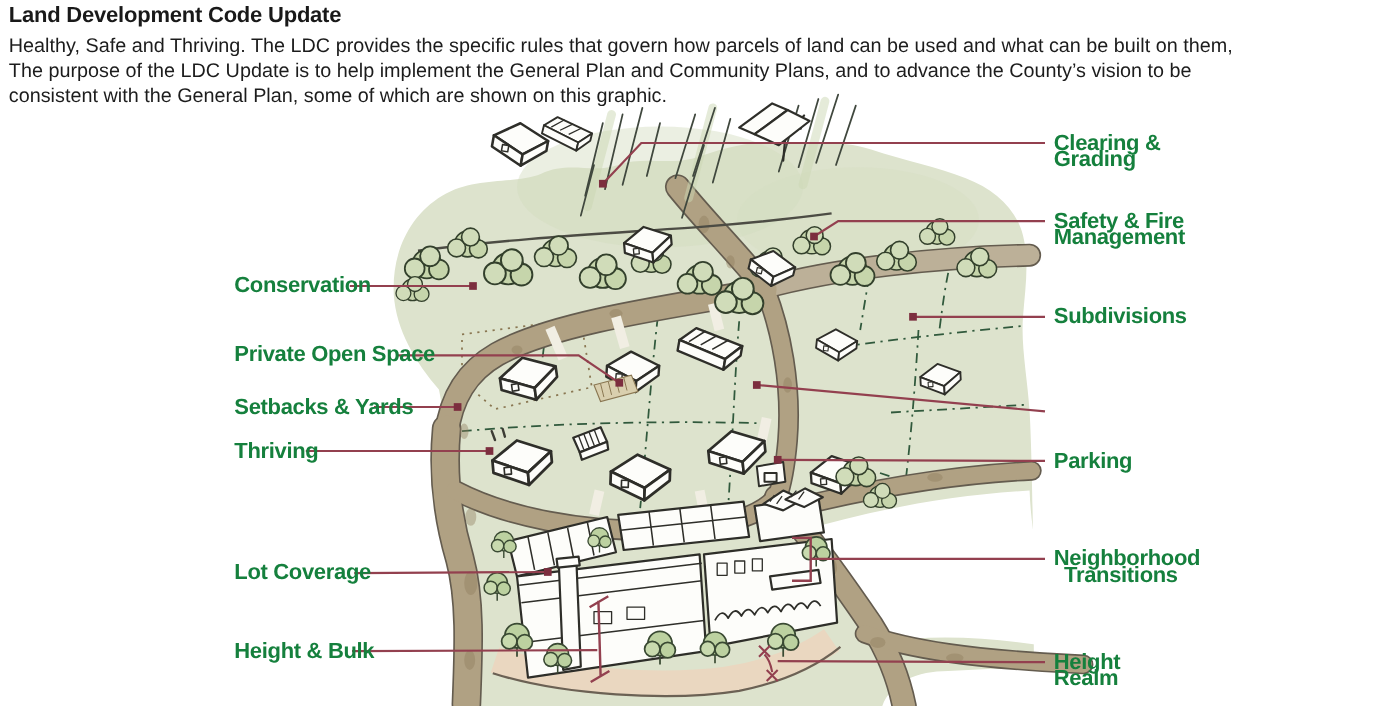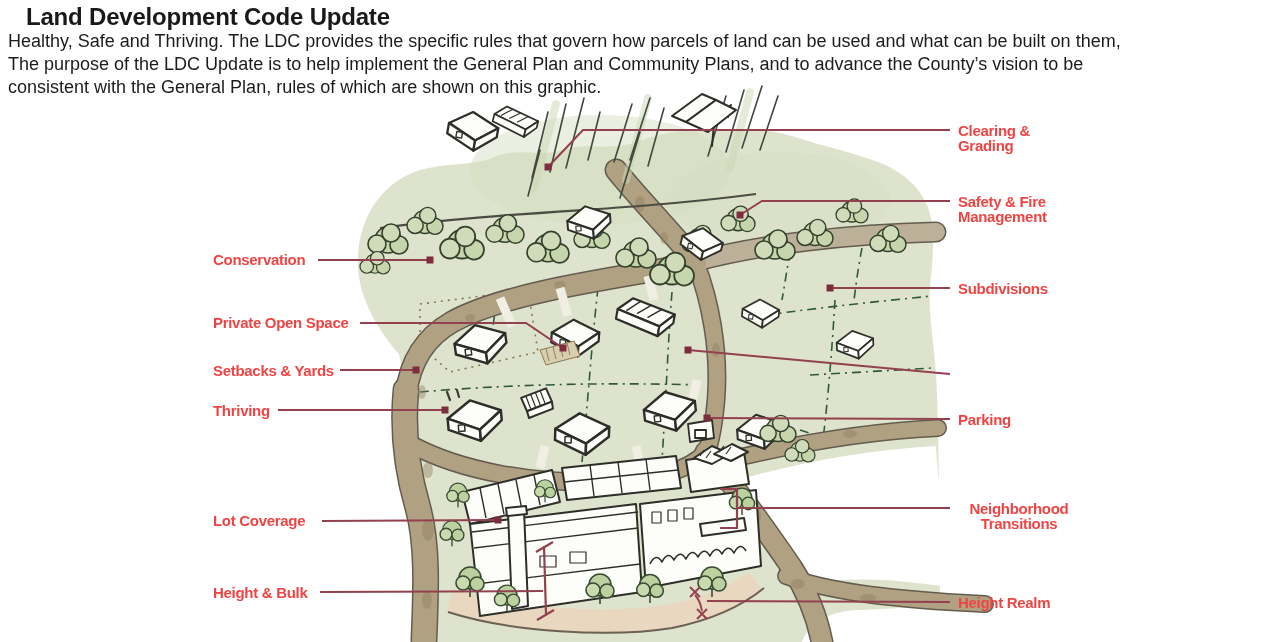--- a/index.html
+++ b/index.html
@@ -1,23 +1,23 @@
 <!DOCTYPE html>
 <html><head>
 <meta charset="utf-8">
 <style>
   * { margin:0; padding:0; box-sizing:border-box; }
   html,body { width:1272px; height:642px; background:#fff; overflow:hidden; }
   body { font-family:"Liberation Sans", sans-serif; color:#191919; position:relative; }
   .stage { position:absolute; left:0; top:0; width:1272px; height:642px; }
-  .page-title { position:absolute; left:8px; top:3px; font-size:24px; font-weight:bold; letter-spacing:-0.2px; white-space:nowrap;margin-left:18px; }
+  .page-title { position:absolute; left:8px; top:3px; font-size:20px; font-weight:bold; letter-spacing:-0.2px; white-space:nowrap; }
   .intro { position:absolute; left:8px; top:30px; font-size:18px; line-height:23px; color:#1c1c1c; }
   .intro div { white-space:nowrap; }
   svg.illu { position:absolute; left:0; top:0; }
-  .lbl { position:absolute; font-size:15px; line-height:15px; font-weight:bold; letter-spacing:-0.3px; color:#ef4444; }
+  .lbl { position:absolute; font-size:20px; line-height:15px; font-weight:bold; letter-spacing:-0.3px; color:#15803d; }
   .lbl-left { white-space:nowrap; }
   .lbl-right { width:122px; }
   
   #lbl-conservation { left:213px; top:252px; }
   #lbl-private-open-space { left:213px; top:315px; }
   #lbl-setbacks-yards { left:213px; top:363px; }
   #lbl-animals { left:213px; top:403px; }
   #lbl-lot-coverage { left:213px; top:513px; }
   #lbl-height-bulk { left:213px; top:585px; }
   #lbl-clearing-grading { left:958px; top:123px; }
@@ -30,21 +30,21 @@
 </style>
 </head>
 <body>
 
 <div class="stage">
 
   <div class="page-title">Land Development Code Update</div>
   <div class="intro">
     <div>Healthy, Safe and Thriving. The LDC provides the specific rules that govern how parcels of land can be used and what can be built on them,</div>
     <div>The purpose of the LDC Update is to help implement the General Plan and Community Plans, and to advance the County’s vision to be</div>
-    <div>consistent with the General Plan, rules of which are shown on this graphic.</div>
+    <div>consistent with the General Plan, some of which are shown on this graphic.</div>
   </div>
 
   <svg class="illu" width="1272" height="642" viewBox="0 0 1272 642">
 
     <defs>
       <g id="hA" fill="#fdfdfa" stroke="#2e2e29" stroke-width="2" stroke-linejoin="round">
         <path d="M0,15 L19,2 L43,12 L25,26 Z"></path>
         <path d="M0,15 L25,26 L25,35 L0,24 Z"></path>
         <path d="M25,26 L43,12 L43,20 L25,35 Z"></path>
         <path d="M8,21 h5 v5 h-5 z" stroke-width="1.2"></path>

